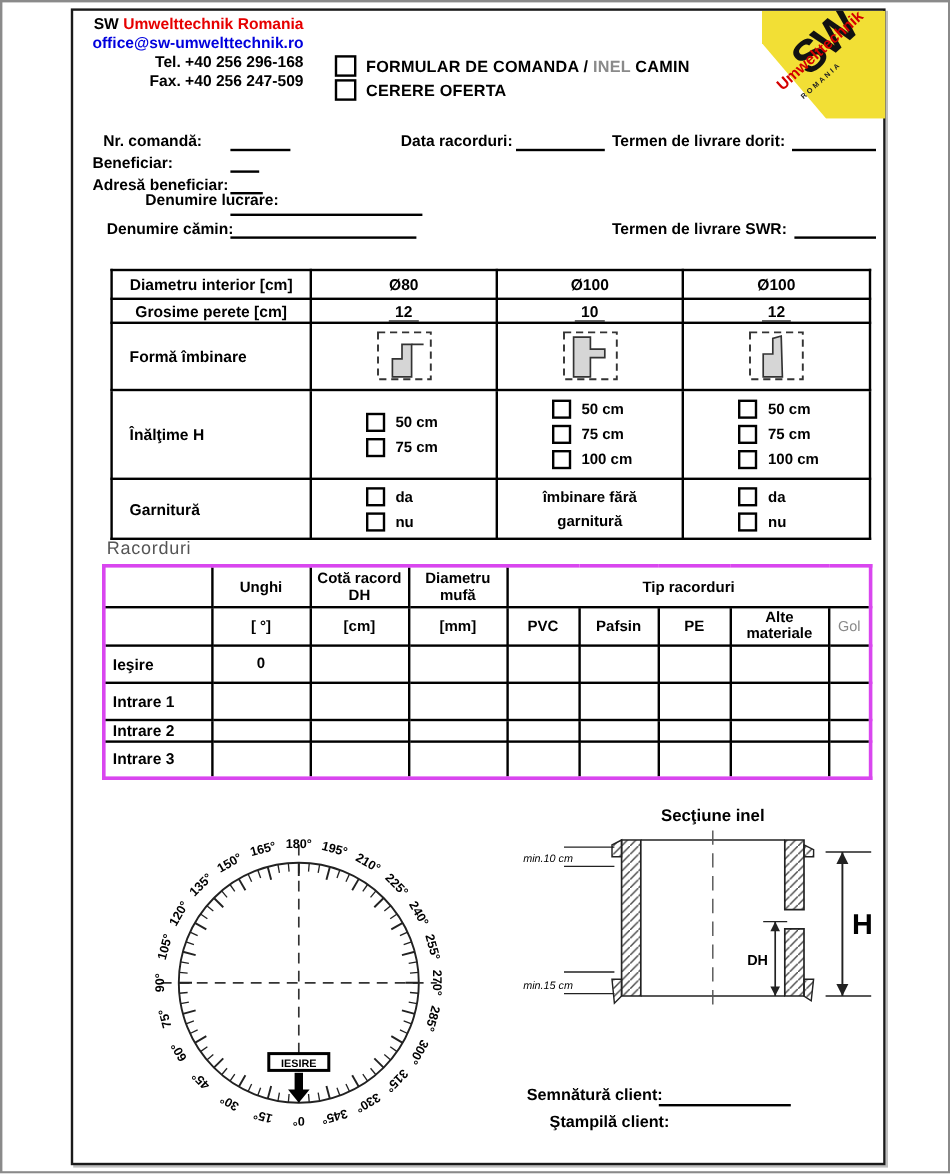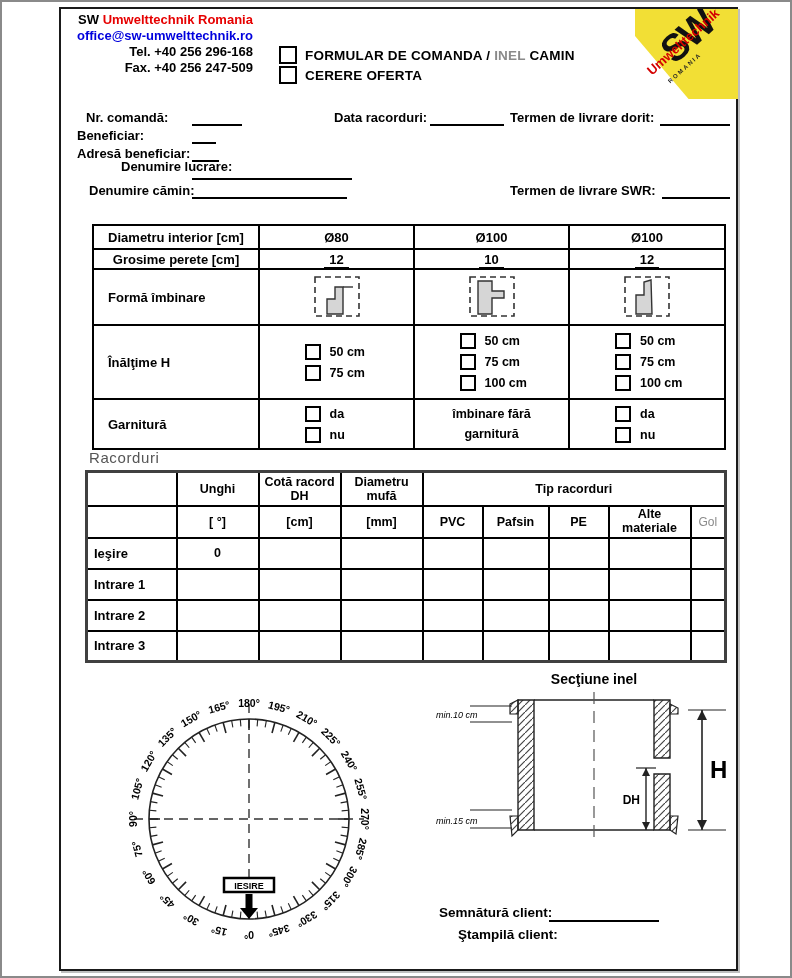--- a/index.html
+++ b/index.html
@@ -47,21 +47,21 @@
   .val-ul{border-bottom:2px solid #000;padding:0 5px;}
   .opts{display:flex;flex-direction:column;align-items:center;gap:5px;padding:4px 0;}
   .opt-row{display:flex;align-items:center;gap:9px;width:64px;}
   .opt-row .cb{flex:0 0 auto;display:inline-block;width:12px;height:12px;border:2.5px solid #000;background:#fff;}
   .opt-lab{font-size:12.5px;font-weight:bold;white-space:nowrap;}
   .nogasket{font-size:12.5px;font-weight:bold;line-height:1.6;}
 
   
   .rac-title{position:absolute;left:87px;top:447px;font-size:15px;color:#555;
     letter-spacing:0.6px;font-weight:normal;}
-  .rac{position:absolute;left:83px;top:468px;width:639px;border:3px solid #404040;}
+  .rac{position:absolute;left:83px;top:468px;width:639px;border:3px solid #d946ef;}
   .rac td,.rac th{border:2px solid #000;font-size:12.5px;font-weight:bold;text-align:center;
     vertical-align:middle;padding:0 1px;overflow:hidden;}
   .rac .gol{color:#8a8a8a;font-weight:normal;font-size:12px;}
   .rac td.rlab{text-align:left;padding-left:6px;font-size:13px;}
 
   svg text{font-family:"Liberation Sans",sans-serif;}
 </style>
 </head>
 <body>
 
@@ -286,21 +286,21 @@
           <td class="rlab">Intrare 1</td>
           <td></td>
           <td></td>
           <td></td>
           <td></td>
           <td></td>
           <td></td>
           <td></td>
           <td></td>
         </tr>
-        <tr style="height: 31px;">
+        <tr style="height: 18px;">
           <td class="rlab">Intrare 2</td>
           <td></td>
           <td></td>
           <td></td>
           <td></td>
           <td></td>
           <td></td>
           <td></td>
           <td></td>
         </tr>

